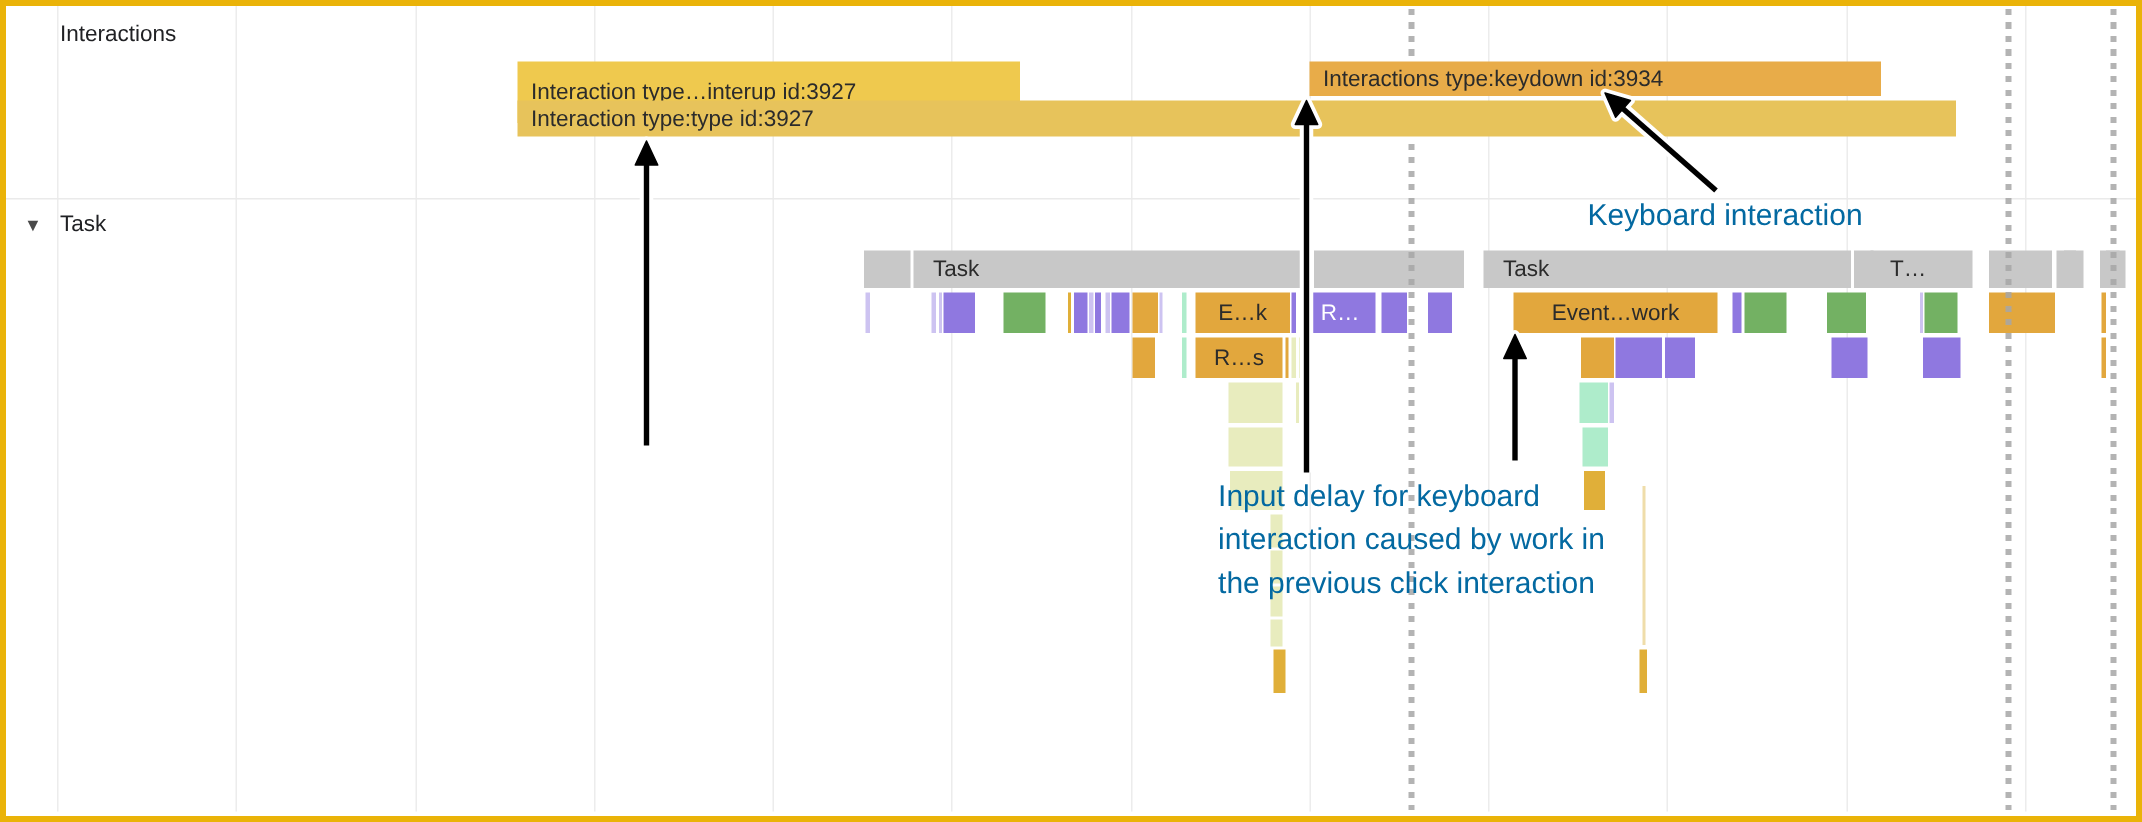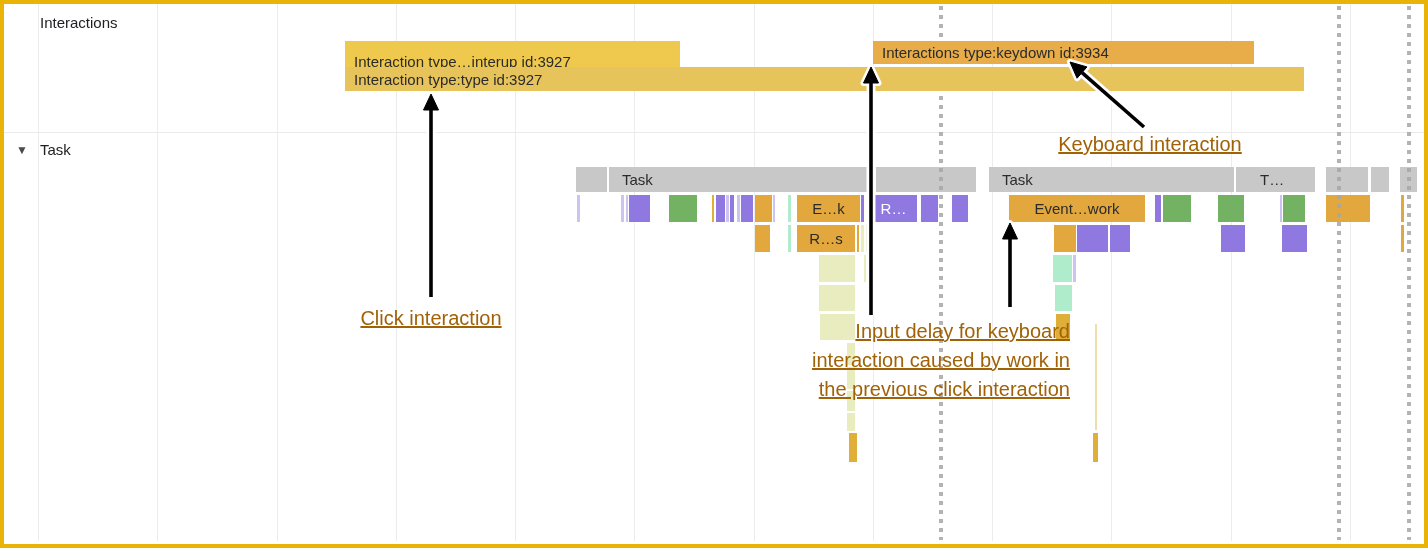--- a/index.html
+++ b/index.html
@@ -17,22 +17,22 @@
     background:repeating-linear-gradient(to bottom,#a6a6a6 0 4px,transparent 4px 9px);
     opacity:.85;}
   .hsep{position:absolute;left:0;right:0;height:1px;background:#eaeaea;z-index:1;}
   .track-label{position:absolute;font-size:15px;color:#202124;z-index:6;white-space:nowrap;}
   .tri{position:absolute;font-size:12px;color:#4a4a4a;z-index:6;line-height:1;}
   .bar{position:absolute;box-sizing:border-box;display:flex;align-items:center;
     justify-content:center;overflow:hidden;white-space:nowrap;z-index:3;}
   .bar.itx{justify-content:flex-start;padding-left:9px;font-size:15px;color:#2b2b2b;z-index:3;}
   .bar.task{justify-content:flex-start;padding-left:13px;font-size:15px;color:#333;}
   .bar .blabel{font-size:15px;color:#2b2b2b;}
-  .ann{position:absolute;z-index:10;font-size:20px;line-height:29px;color:#a16207;
-    text-align:right;white-space:pre-line;transform:translateX(-50%);text-decoration:underline;}
+  .ann{position:absolute;z-index:10;font-size:20px;line-height:29px;color:#0369a1;
+    text-align:left;white-space:pre-line;transform:translateX(-50%);}
   #arrows{position:absolute;left:0;top:0;z-index:9;pointer-events:none;}
 </style>
 </head>
 <body>
 
 <div class="stage">
   <div id="guides">
       <div class="gridline" style="left: 34px;"></div>
       <div class="gridline" style="left: 153px;"></div>
       <div class="gridline" style="left: 273px;"></div>
@@ -136,21 +136,20 @@
       <div class="bar" style="left: 1052px; top: 310px; width: 14px; height: 26px; background: rgb(224, 175, 57);"></div>
       <div class="bar" style="left: 843px; top: 339px; width: 8px; height: 22px; background: rgb(232, 236, 190);"></div>
       <div class="bar" style="left: 843px; top: 363px; width: 8px; height: 22px; background: rgb(232, 236, 190);"></div>
       <div class="bar" style="left: 843px; top: 387px; width: 8px; height: 20px; background: rgb(232, 236, 190);"></div>
       <div class="bar" style="left: 843px; top: 409px; width: 8px; height: 18px; background: rgb(232, 236, 190);"></div>
       <div class="bar" style="left: 845px; top: 429px; width: 8px; height: 29px; background: rgb(224, 175, 57);"></div>
       <div class="bar" style="left: 1089px; top: 429px; width: 5px; height: 29px; background: rgb(224, 175, 57);"></div>
       <div class="bar" style="left: 1091px; top: 320px; width: 2px; height: 106px; background: rgb(239, 221, 170);"></div>
     </div>
 
-  <div class="ann" style="left:427px;top:300px">Click interaction</div>
   <div class="ann" style="left:1146px;top:126px">Keyboard interaction</div>
   <div class="ann" style="left:937px;top:313px">Input delay for keyboard
 interaction caused by work in
 the previous click interaction</div>
 
   <svg id="arrows" width="1428" height="548">
       <line x1="427" y1="293" x2="427" y2="106" stroke="#fff" stroke-width="9"></line>
       <polygon points="427,90 434.5,106 419.5,106" fill="#fff" stroke="#fff" stroke-width="6" stroke-linejoin="round"></polygon>
       <line x1="427" y1="293" x2="427" y2="106" stroke="#000" stroke-width="3.6"></line>
       <polygon points="427,90 434.5,106 419.5,106" fill="#000" stroke="#000" stroke-width="1" stroke-linejoin="round"></polygon>

